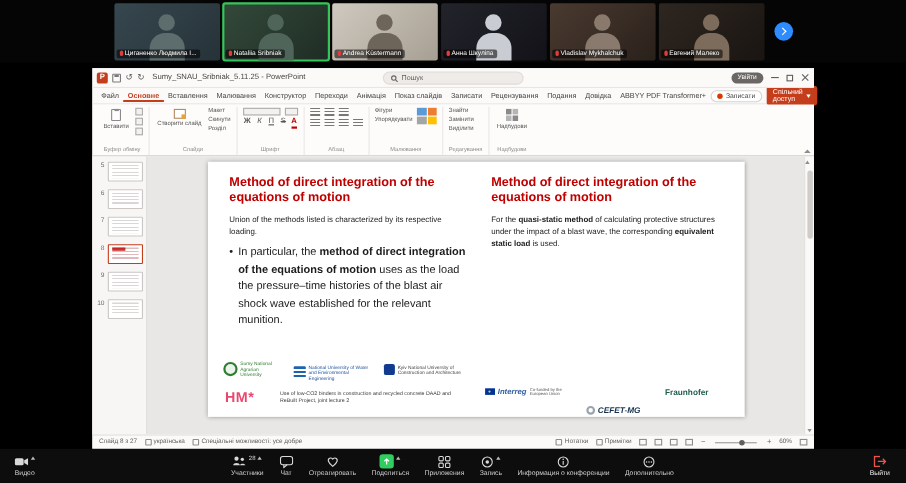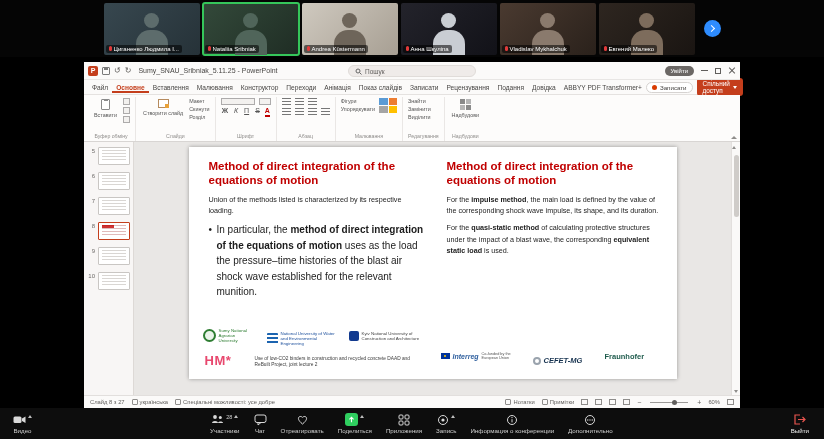--- a/index.html
+++ b/index.html
@@ -406,21 +406,20 @@
           <div class="cols">
             <div class="colL">
               <div class="redtitle">Method of direct integration of the equations of motion</div>
               <p class="bodyp">Union of the methods listed is characterized by its respective loading.</p>
               <ul class="blist">
                 <li><span>In particular, the </span><span class="b">method of direct integration of the equations of motion</span><span> uses as the load the pressure–time histories of the blast air shock wave established for the relevant munition.</span></li>
               </ul>
             </div>
             <div class="colR">
               <div class="redtitle">Method of direct integration of the equations of motion</div>
-              <p class="bodyp"><span>For the </span><span class="b">impulse method</span><span>, the main load is defined by the value of the corresponding shock wave impulse, its shape, and its duration.</span></p>
               <p class="bodyp"><span>For the </span><span class="b">quasi-static method</span><span> of calculating protective structures under the impact of a blast wave, the corresponding </span><span class="b">equivalent static load</span><span> is used.</span></p>
             </div>
           </div>
 
           <div class="sfoot">
             <div class="lg" style="left:0;top:0">
               <span class="snaucirc"></span>
               <span class="snautxt">Sumy National Agrarian University</span>
             </div>
             <div class="lg" style="left:64px;top:3px">
@@ -431,21 +430,21 @@
               <span class="blueico"></span>
               <span class="thirdtxt">Kyiv National University of Construction and Architecture</span>
             </div>
             <div class="hmlogo">HM*</div>
             <div class="caption">Use of low-CO2 binders in construction and recycled concrete DAAD and ReBuilt Project, joint lecture 2</div>
             <div class="lg" style="left:238px;top:24px">
               <span class="euflag"></span>
               <span class="interregtxt">Interreg</span>
               <span class="interregsub">Co-funded by the European Union</span>
             </div>
-            <div class="lg" style="left:330px;top:28px">
+            <div class="lg" style="left:330px;top:40px">
               <span class="gearico"></span>
               <span class="cefettxt">CEFET-MG</span>
             </div>
             <div class="lg" style="left:402px;top:24px">
               <span class="fhtxt">Fraunhofer</span>
             </div>
           </div>
         </div>
       </div>
 

